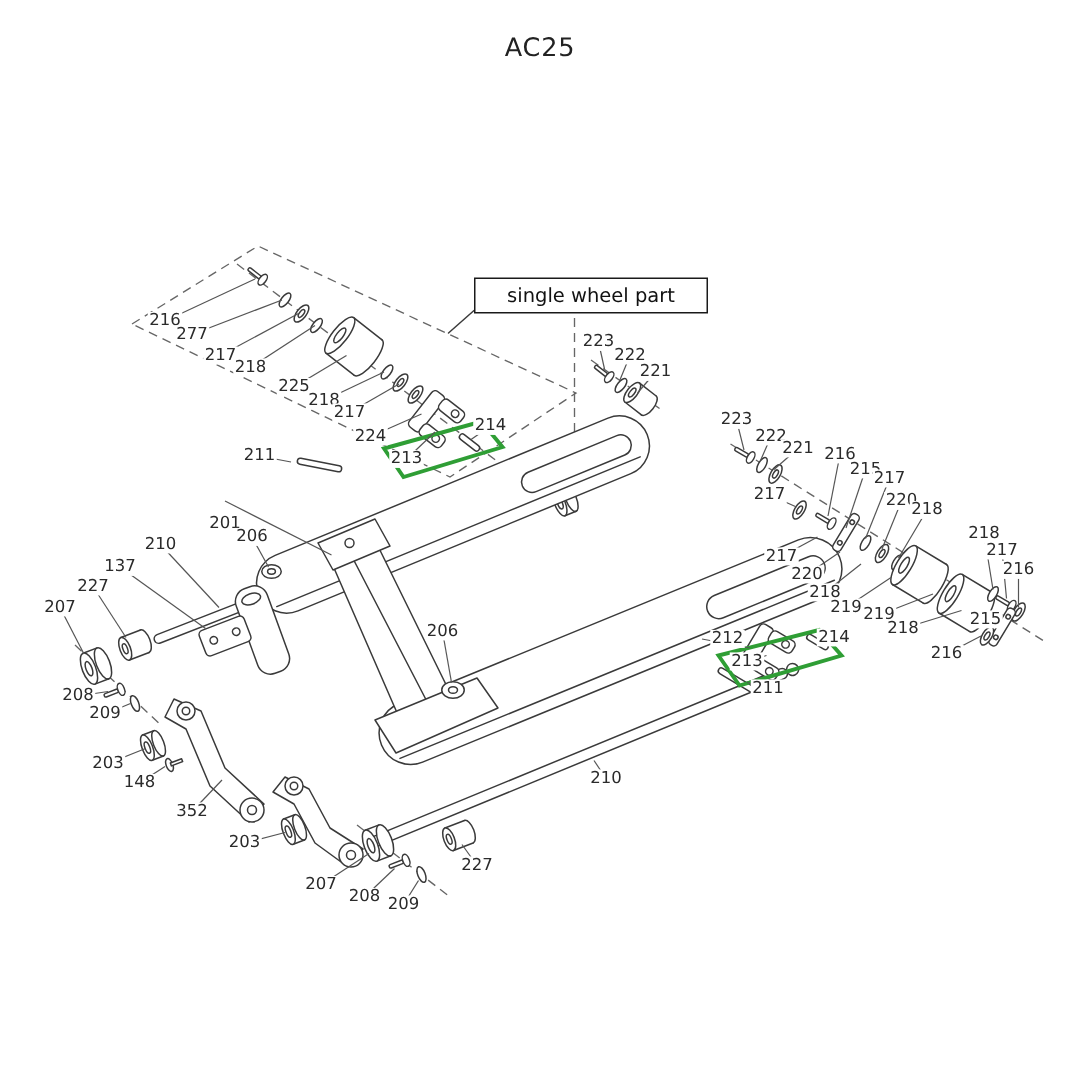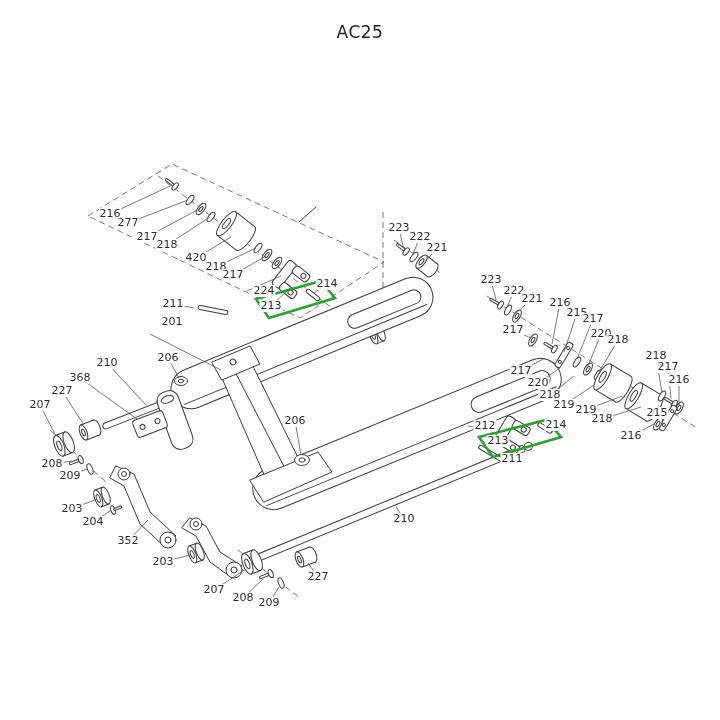--- a/index.html
+++ b/index.html
@@ -279,43 +279,46 @@
         <line x1="564" y1="405" x2="594" y2="385" class="leader" stroke="#555555"></line>
         <line x1="586" y1="410" x2="622" y2="396" class="leader" stroke="#555555"></line>
         <line x1="602" y1="419" x2="641" y2="407" class="leader" stroke="#555555"></line>
         <line x1="657" y1="413" x2="666" y2="417" class="leader" stroke="#555555"></line>
         <line x1="631" y1="436" x2="654" y2="424" class="leader" stroke="#555555"></line>
       </g>
   </svg>
 
   <div id="page-title">AC25</div>
 
+  <div id="callout">
+    <span>single wheel part</span>
+  </div>
 
   <div id="label-layer">
       <span class="part-label" style="left: 110px; top: 214px;">216</span>
       <span class="part-label" style="left: 128px; top: 223px;">277</span>
       <span class="part-label" style="left: 147px; top: 237px;">217</span>
       <span class="part-label" style="left: 167px; top: 245px;">218</span>
-      <span class="part-label" style="left: 196px; top: 258px;">420</span>
+      <span class="part-label" style="left: 196px; top: 258px;">225</span>
       <span class="part-label" style="left: 216px; top: 267px;">218</span>
       <span class="part-label" style="left: 233px; top: 275px;">217</span>
-      <span class="part-label" style="left: 264px; top: 291px;">224</span>
+      <span class="part-label" style="left: 247px; top: 291px;">224</span>
       <span class="part-label" style="left: 271px; top: 306px;">213</span>
       <span class="part-label" style="left: 327px; top: 284px;">214</span>
       <span class="part-label" style="left: 173px; top: 304px;">211</span>
-      <span class="part-label" style="left: 150px; top: 322px; margin-left: 22px;">201</span>
+      <span class="part-label" style="left: 150px; top: 349px;">201</span>
       <span class="part-label" style="left: 168px; top: 358px;">206</span>
       <span class="part-label" style="left: 107px; top: 363px;">210</span>
-      <span class="part-label" style="left: 80px; top: 378px;">368</span>
+      <span class="part-label" style="left: 80px; top: 378px;">137</span>
       <span class="part-label" style="left: 62px; top: 391px;">227</span>
       <span class="part-label" style="left: 40px; top: 405px;">207</span>
       <span class="part-label" style="left: 52px; top: 464px;">208</span>
       <span class="part-label" style="left: 70px; top: 476px;">209</span>
       <span class="part-label" style="left: 72px; top: 509px;">203</span>
-      <span class="part-label" style="left: 93px; top: 522px;">204</span>
+      <span class="part-label" style="left: 93px; top: 522px;">148</span>
       <span class="part-label" style="left: 128px; top: 541px;">352</span>
       <span class="part-label" style="left: 163px; top: 562px;">203</span>
       <span class="part-label" style="left: 214px; top: 590px;">207</span>
       <span class="part-label" style="left: 243px; top: 598px;">208</span>
       <span class="part-label" style="left: 269px; top: 603px;">209</span>
       <span class="part-label" style="left: 318px; top: 577px;">227</span>
       <span class="part-label" style="left: 404px; top: 519px;">210</span>
       <span class="part-label" style="left: 295px; top: 421px;">206</span>
       <span class="part-label" style="left: 512px; top: 459px;">211</span>
       <span class="part-label" style="left: 468px; top: 426px; margin-left: 17px;">212</span>

